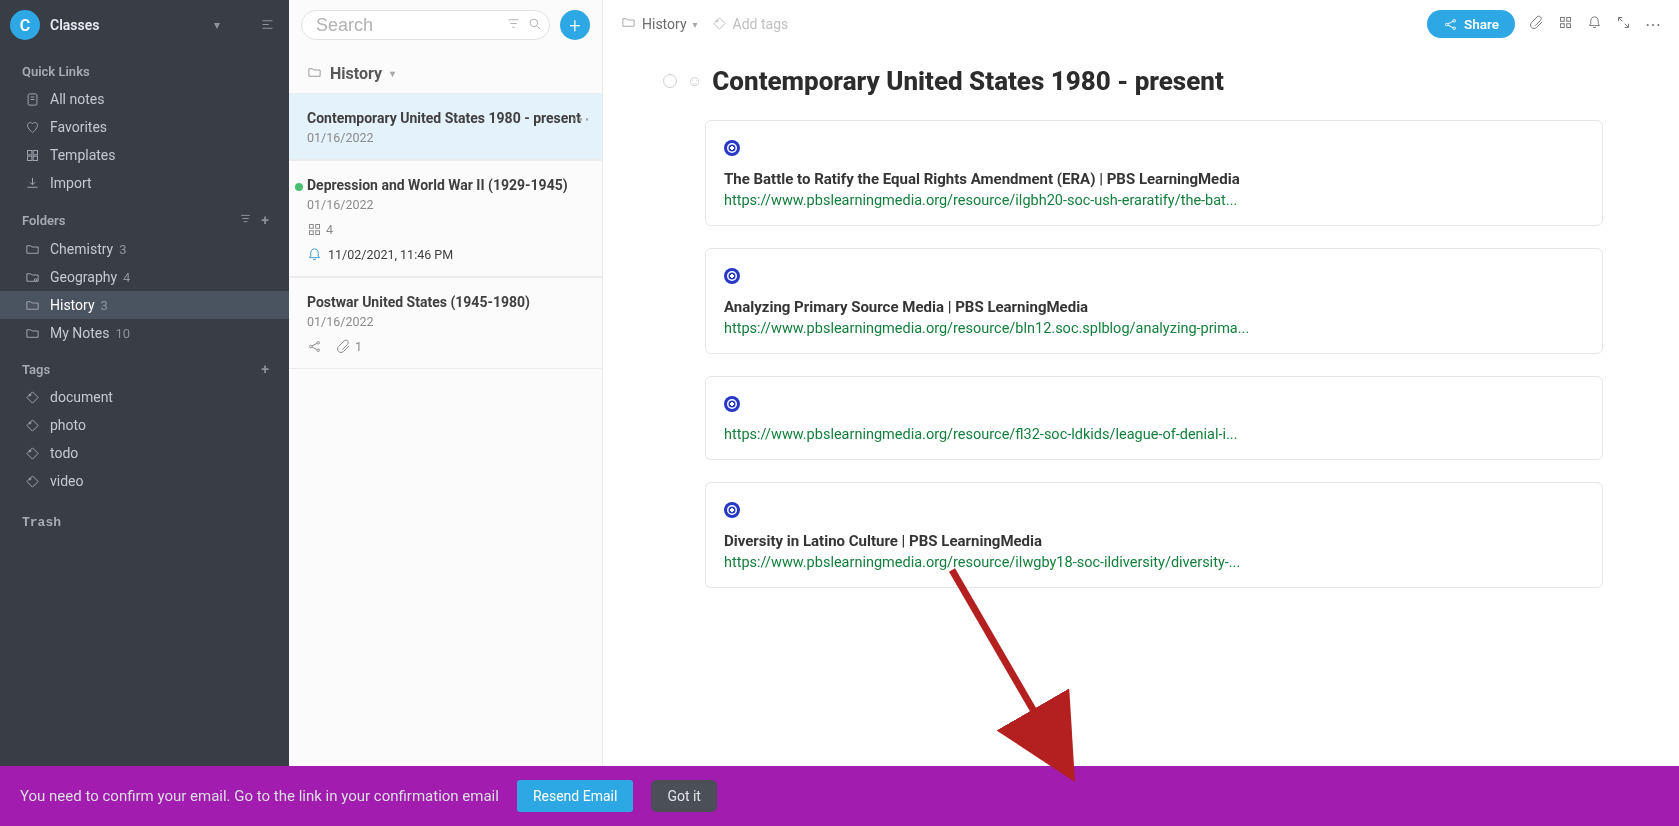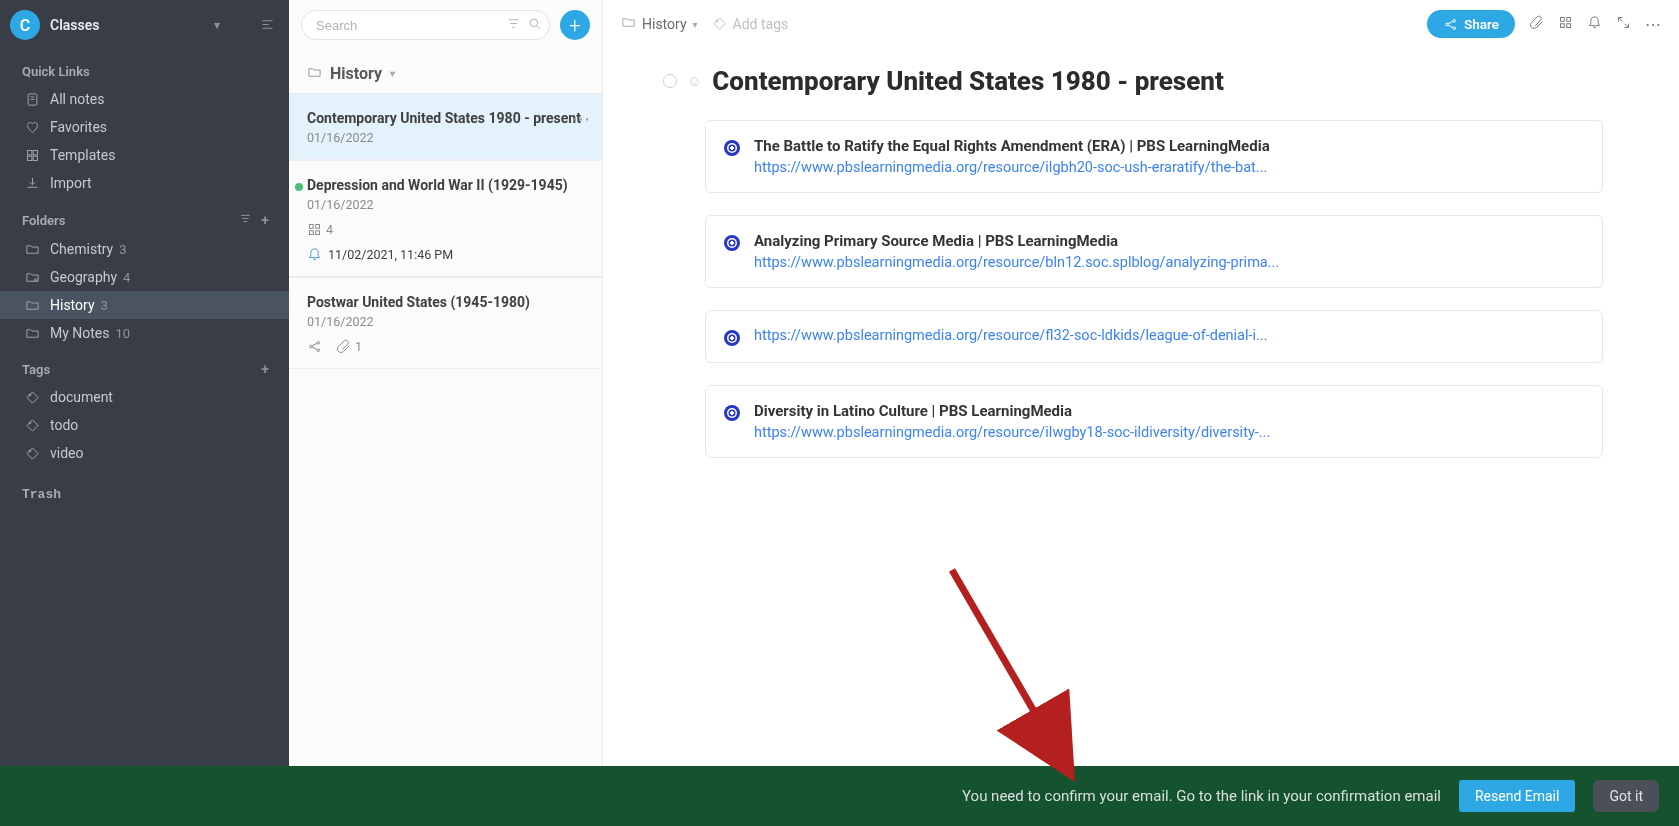--- a/index.html
+++ b/index.html
@@ -22,21 +22,21 @@
 
   .side-item { display: flex; align-items: center; padding: 6px 20px 6px 22px; color: #c6c9cf; cursor: pointer; }
   .side-item.active { background: #4a5360; color: #fff; }
   .side-item .si-icon { width: 20px; display: inline-flex; justify-content: center; margin-right: 8px; color: #9ea3ad; font-size: 14px; }
   .side-item .count { margin-left: 6px; color: #8d929c; font-size: 13px; }
 
   
   .list-col { width: 314px; background: #fbfbfb; border-right: 1px solid #ececec; display: flex; flex-direction: column; }
   .list-toolbar { display: flex; align-items: center; padding: 10px 12px; gap: 10px; }
   .search-wrap { flex: 1; position: relative; }
-  .search-input { width: 100%; height: 30px; border-radius: 15px; border: 1px solid #e2e2e2; background: #fff; padding: 0 36px 0 14px; font-size: 13px; color: #737373; }
+  .search-input { width: 100%; height: 30px; border-radius: 15px; border: 1px solid #e2e2e2; background: #fff; padding: 0 36px 0 14px; font-size: 18px; color: #737373; }
   .search-input::placeholder { color: #b2b2b2; }
   .search-icons { position: absolute; right: 8px; top: 50%; transform: translateY(-50%); display: flex; gap: 6px; color: #b2b2b2; font-size: 14px; }
   .add-btn { width: 30px; height: 30px; border-radius: 50%; background: #2ea8e5; color: #fff; display: flex; align-items: center; justify-content: center; font-size: 20px; font-weight: 300; cursor: pointer; }
 
   .list-crumb { display: flex; align-items: center; padding: 14px 18px 10px 18px; font-weight: 700; font-size: 16px; color: #585858; }
   .list-crumb .folder-ic { margin-right: 8px; color: #9c9c9c; font-size: 14px; }
   .list-crumb .chev { margin-left: 8px; font-size: 10px; color: #aaa; }
 
   .note-list { flex: 1; overflow-y: auto; }
   .note-item { padding: 16px 18px 14px 18px; border-top: 1px solid #ececec; border-bottom: 1px solid #ececec; cursor: pointer; position: relative; }
@@ -60,28 +60,28 @@
   .toolbar-spacer { flex: 1; }
   .share-btn { background: #2ea8e5; color: #fff; border-radius: 16px; padding: 6px 16px; font-weight: 600; font-size: 13.5px; display: flex; align-items: center; gap: 6px; cursor: pointer; }
   .toolbar-icon { color: #7b7b7b; font-size: 16px; cursor: pointer; }
 
   .note-body { padding: 10px 60px 40px 60px; max-width: 1060px; overflow-y: auto; }
   .title-row { display: flex; align-items: center; gap: 10px; margin: 8px 0 24px 0; }
   .title-row .circ { width: 14px; height: 14px; border: 1.6px solid #cfcfcf; border-radius: 50%; }
   .title-row .smile { color: #cfcfcf; font-size: 15px; }
   .page-title { font-size: 26px; font-weight: 800; color: #2c2c2c; }
 
-  .link-card { border: 1px solid #e6e6e6; border-radius: 6px; padding: 16px 18px; margin: 0 0 22px 42px; display: flex; gap: 14px; align-items: flex-start; }
+  .link-card { border: 1px solid #e6e6e6; border-radius: 6px; padding: 16px 18px; margin: 0 0 22px 42px; display: flex; gap: 14px; align-items: flex-start; flex-direction: column; }
   .link-card .favicon { width: 16px; height: 16px; border-radius: 50%; background: #2638c4; position: relative; margin-top: 3px; flex-shrink: 0; }
   .link-card .favicon::after { content: ""; position: absolute; left: 3px; top: 3px; width: 10px; height: 10px; border-radius: 50%; background: radial-gradient(circle at 50% 50%, #fff 0 2px, transparent 2px); box-shadow: inset 0 0 0 1.5px #fff; }
   .link-title { font-weight: 700; color: #353535; margin-bottom: 4px; font-size: 15px; }
-  .link-url { color: #3b82f6; font-size: 14.5px; overflow: hidden; text-overflow: ellipsis; white-space: nowrap; max-width: 540px; }
-
-  
-  .banner { background: #14532d; color: #dcdfe4; display: flex; align-items: center; justify-content: flex-end; padding: 14px 20px; gap: 18px; flex-shrink: 0; }
+  .link-url { color: #15803d; font-size: 14.5px; overflow: hidden; text-overflow: ellipsis; white-space: nowrap; max-width: 540px; }
+
+  
+  .banner { background: #a21caf; color: #dcdfe4; display: flex; align-items: center; justify-content: flex-start; padding: 14px 20px; gap: 18px; flex-shrink: 0; }
   .banner .msg { font-size: 15px; }
   .banner .btn { padding: 8px 16px; border-radius: 3px; font-size: 14px; cursor: pointer; }
   .banner .btn-primary { background: #2ea8e5; color: #fff; }
   .banner .btn-secondary { background: #4a4f58; color: #e2e4e8; border-radius: 6px; }
 
   
   .arrow-svg { position: absolute; pointer-events: none; }
 
   
   svg.ico { width: 15px; height: 15px; fill: none; stroke: currentColor; stroke-width: 1.6; }
@@ -198,20 +198,29 @@
       <span class="icon-btn">+</span>
     </div>
     <div class="side-item">
       <span class="si-icon">
           <svg class="ico" viewBox="0 0 24 24">
             <path d="M3 12 L12 3 L21 12 L12 21 Z"></path>
             <circle cx="8" cy="8" r="1.5"></circle>
           </svg>
         </span>
       <span>document</span>
+    </div>
+    <div class="side-item">
+      <span class="si-icon">
+          <svg class="ico" viewBox="0 0 24 24">
+            <path d="M3 12 L12 3 L21 12 L12 21 Z"></path>
+            <circle cx="8" cy="8" r="1.5"></circle>
+          </svg>
+        </span>
+      <span>photo</span>
     </div>
     <div class="side-item">
       <span class="si-icon">
           <svg class="ico" viewBox="0 0 24 24">
             <path d="M3 12 L12 3 L21 12 L12 21 Z"></path>
             <circle cx="8" cy="8" r="1.5"></circle>
           </svg>
         </span>
       <span>todo</span>
     </div>

